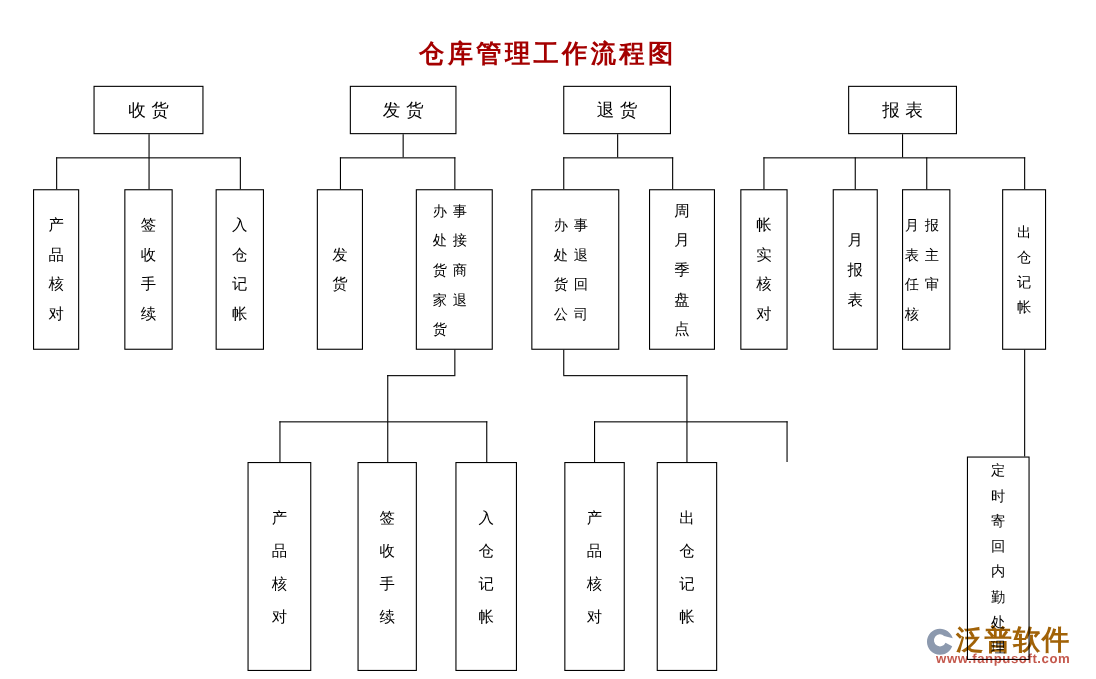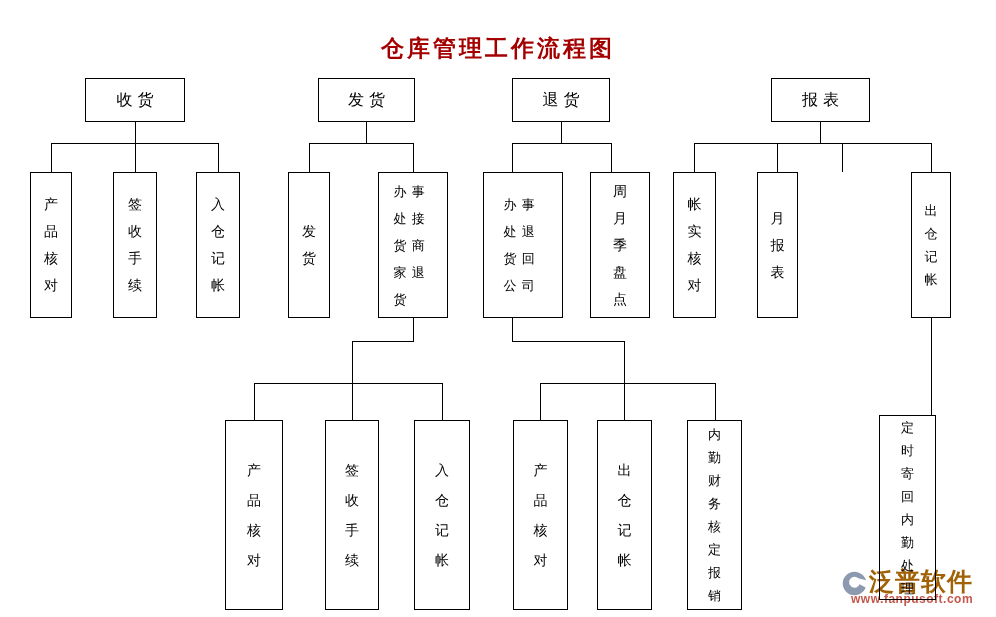--- a/index.html
+++ b/index.html
@@ -88,42 +88,42 @@
   <div class="box" style="left:590px;top:172px;width:60px;height:146px">
     <span class="v1">周月季盘点</span>
   </div>
 
   <div class="box" style="left:673px;top:172px;width:43px;height:146px">
     <span class="v1">帐实核对</span>
   </div>
   <div class="box" style="left:757px;top:172px;width:41px;height:146px">
     <span class="v1">月报表</span>
   </div>
+  <div class="box" style="left:820px;top:172px;width:44px;height:146px">
+    <span class="v2">月报表主任审核</span>
+  </div>
   <div class="box" style="left:911px;top:172px;width:40px;height:146px">
     <span class="v1 lh23">出仓  记帐</span>
   </div>
 
   <div class="box" style="left:225px;top:420px;width:58px;height:190px">
     <span class="v1 lh30">产品核对</span>
   </div>
   <div class="box" style="left:325px;top:420px;width:54px;height:190px">
     <span class="v1 lh30">签收手续</span>
   </div>
   <div class="box" style="left:414px;top:420px;width:56px;height:190px">
     <span class="v1 lh30">入仓 记帐</span>
   </div>
 
   <div class="box" style="left:513px;top:420px;width:55px;height:190px">
     <span class="v1 lh30">产品核对</span>
   </div>
   <div class="box" style="left:597px;top:420px;width:55px;height:190px">
     <span class="v1 lh30">出仓 记帐</span>
-  </div>
-  <div class="box" style="left:687px;top:420px;width:55px;height:190px">
-    <span class="v1 lh23">内勤财务核定报销</span>
   </div>
 
   <div class="box" style="left:879px;top:415px;width:57px;height:185px">
     <span class="v1 lh23">定时寄回内勤处理</span>
   </div>
 
   <div class="vl" style="left:135px;top:122px;height:21px"></div>
   <div class="vl" style="left:366px;top:122px;height:21px"></div>
   <div class="vl" style="left:561px;top:122px;height:21px"></div>
   <div class="vl" style="left:820px;top:122px;height:21px"></div>

